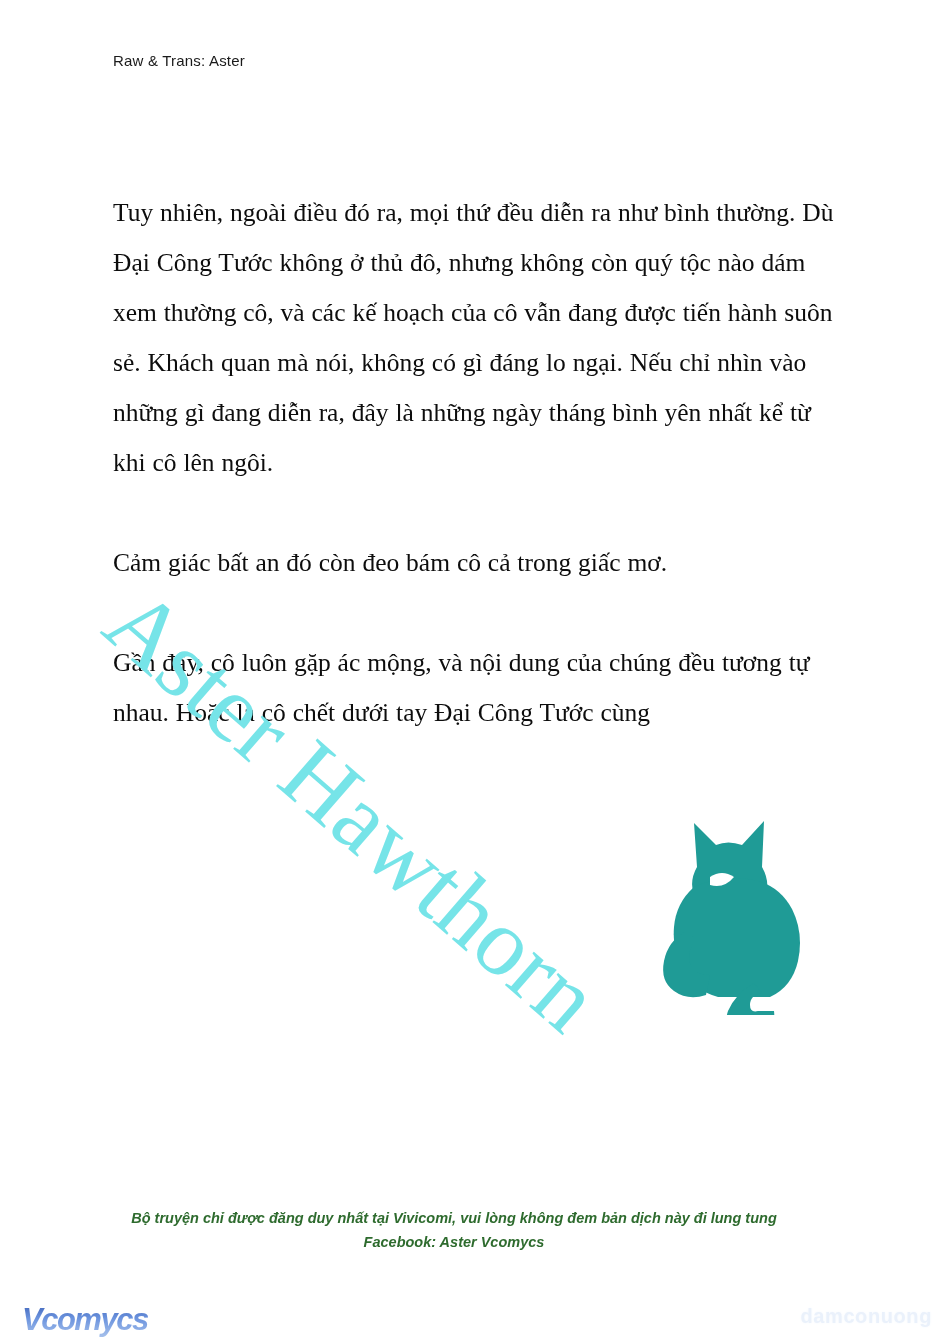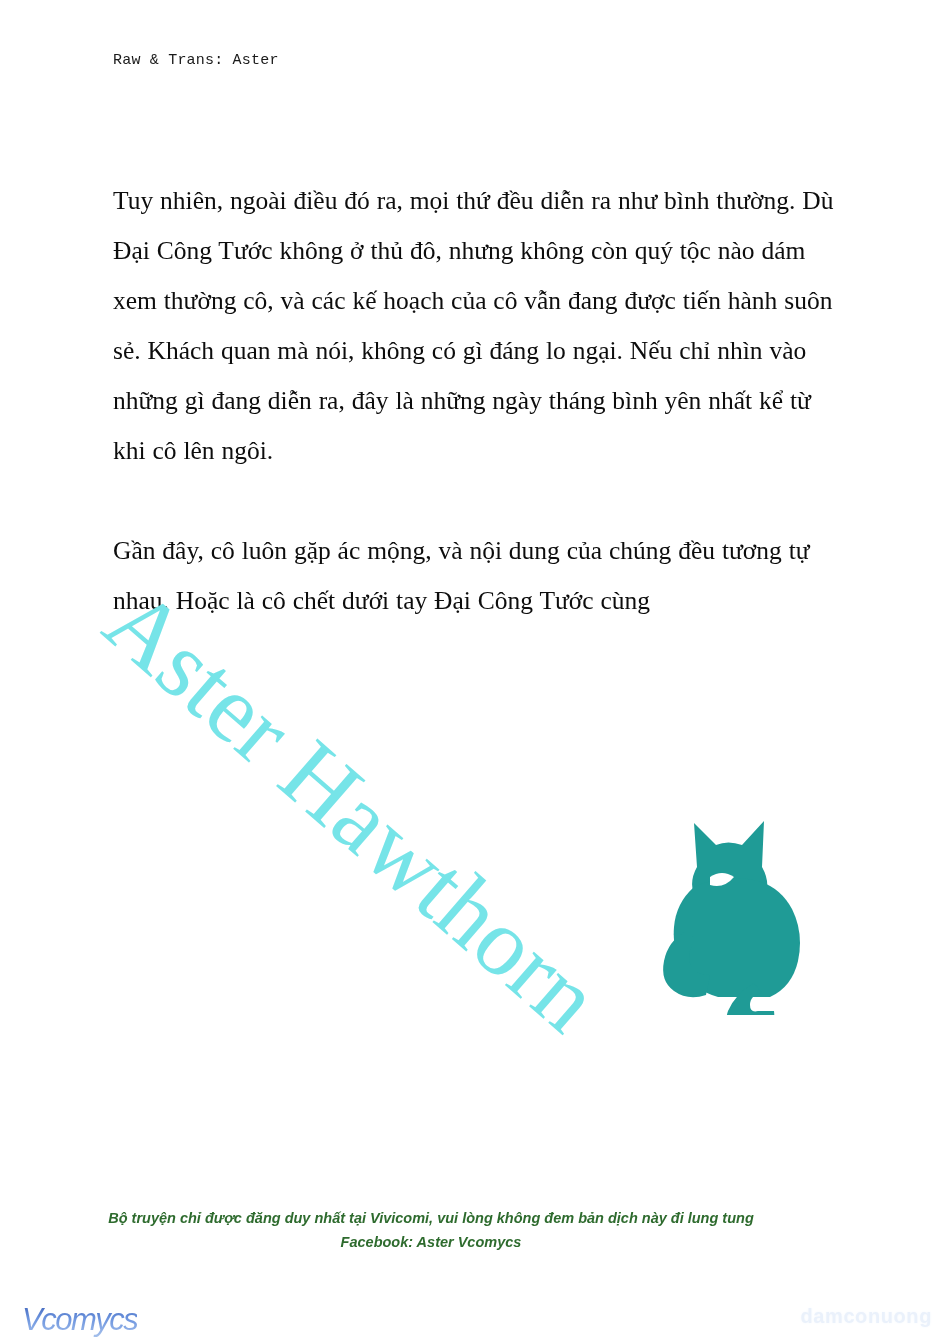--- a/index.html
+++ b/index.html
@@ -16,32 +16,32 @@
     height: 1343px;
     background: #ffffff;
     overflow: hidden;
   }
 
   
   .header-note {
     position: absolute;
     left: 113px;
     top: 52px;
-    font-family: Liberation Mono, monospace;
+    font-family: Liberation Sans, sans-serif;
     font-size: 15px;
     color: #1a1a1a;
     letter-spacing: 0.2px;
     white-space: nowrap;
   }
 
   
   .body-copy {
     position: absolute;
     left: 113px;
-    top: 176px;
+    top: 188px;
     width: 725px;
   }
   .para {
     font-size: 25.5px;
     line-height: 50px;
     color: #0d0d0d;
     margin: 0 0 50px 0;
     text-align: left;
     word-spacing: 0.5px;
   }
@@ -74,20 +74,21 @@
     pointer-events: none;
   }
 
   
   .footer-credits {
     position: absolute;
     left: 0;
     top: 1206px;
     width: 862px;
     text-align: center;
+    padding-left: 23px;
   }
   .footer-line {
     font-family: "Liberation Sans", "DejaVu Sans", sans-serif;
     font-size: 14.5px;
     font-weight: bold;
     font-style: italic;
     color: #2E6B2E;
     line-height: 24px;
     white-space: nowrap;
   }
@@ -99,21 +100,21 @@
     top: 1300px;
     width: 132px;
     height: 40px;
   }
   .site-logo-text {
     position: absolute;
     left: 0;
     top: 2px;
     font-family: "Liberation Sans", "DejaVu Sans", sans-serif;
     font-size: 31px;
-    font-weight: normal;
+    font-weight: bold;
     font-style: italic;
     letter-spacing: -1.5px;
     background: linear-gradient(180deg, #3B5FB5 0%, #6B93DE 45%, #A9C3EC 100%);
     -webkit-background-clip: text;
     background-clip: text;
     color: transparent;
     -webkit-text-fill-color: transparent;
     white-space: nowrap;
   }
 
@@ -134,20 +135,21 @@
 </style>
 </head>
 <body>
 
 <div id="page">
 
   <div class="header-note">Raw &amp; Trans: Aster</div>
 
   <div class="body-copy">
     <p class="para">Tuy nhiên, ngoài điều đó ra, mọi thứ đều diễn ra như bình thường. Dù Đại Công Tước không ở thủ đô, nhưng không còn quý tộc nào dám xem thường cô, và các kế hoạch của cô vẫn đang được tiến hành suôn sẻ. Khách quan mà nói, không có gì đáng lo ngại. Nếu chỉ nhìn vào những gì đang diễn ra, đây là những ngày tháng bình yên nhất kể từ khi cô lên ngôi.</p>
+    <p class="para">Cảm giác bất an đó còn đeo bám cô cả trong giấc mơ.</p>
     <p class="para">Gần đây, cô luôn gặp ác mộng, và nội dung của chúng đều tương tự nhau. Hoặc là cô chết dưới tay Đại Công Tước cùng</p>
   </div>
 
   <div class="watermark-diagonal">Aster Hawthorn</div>
 
   <div class="cat-mascot">
     <svg viewBox="0 0 170 200" width="170" height="200" xmlns="http://www.w3.org/2000/svg">
       <g fill="#1F9B96">
 
         <path d="M47 52 L44 8 L66 30 Q78 25 92 30 L114 6 L112 52 Q120 66 116 80 L44 80 Q39 66 47 52 Z"></path>

